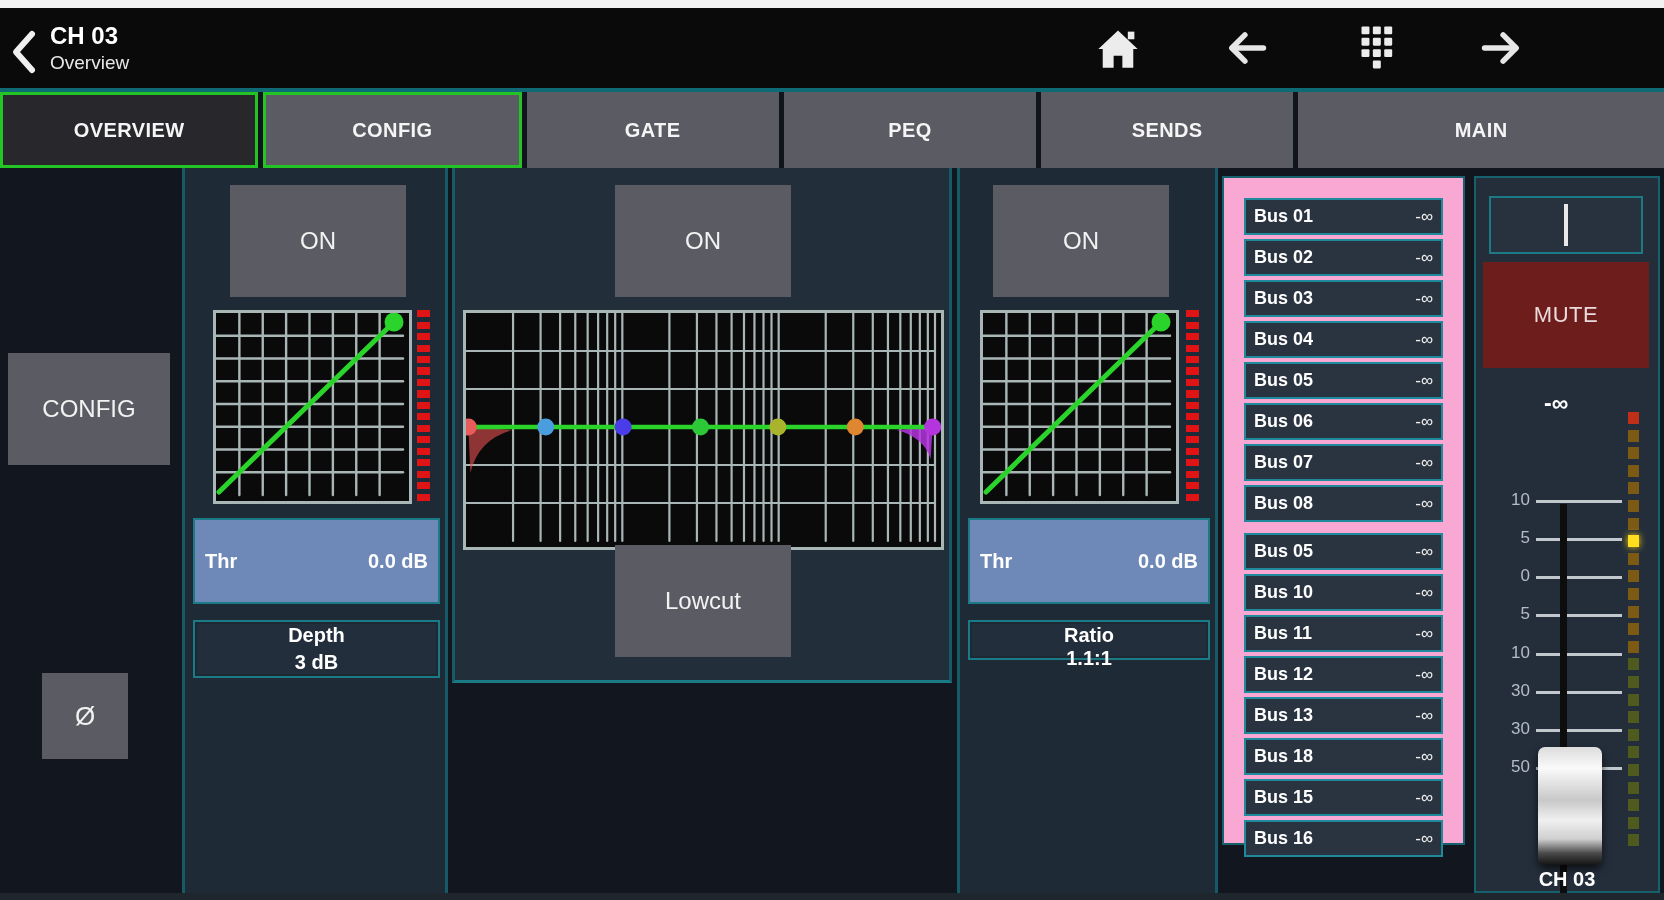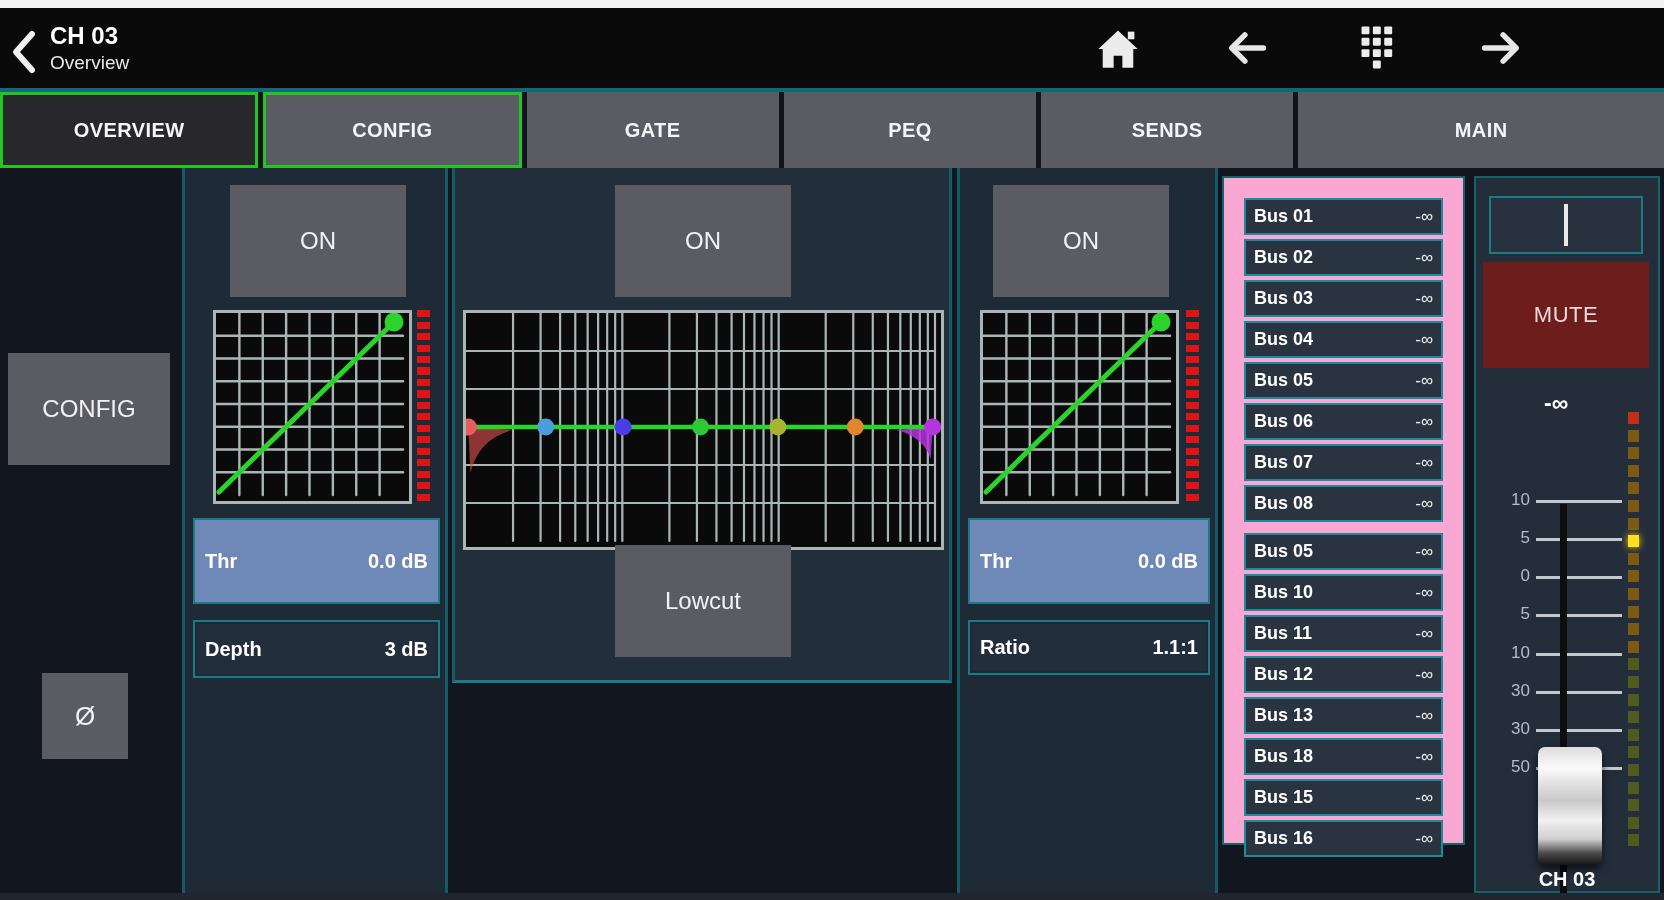--- a/index.html
+++ b/index.html
@@ -36,21 +36,21 @@
              border-left:3px solid #155a66;border-right:3px solid #155a66;border-bottom:3px solid #1a7a86;}
   #dyn-panel{left:957px;top:168px;width:261px;height:725px;border-left:3px solid #155a66;border-right:3px solid #155a66;}
 
   .graph{background:#0a0a0a;border:3px solid #a9b6b6;overflow:hidden;cursor:pointer;}
   .gr-meter{background:repeating-linear-gradient(180deg,#e01414 0 7px,rgba(0,0,0,0) 7px 11.5px);}
 
   .param-outer{border:2px solid #1a7a86;background:#1d2835;cursor:pointer;}
   .param-blue{width:100%;height:100%;background:#6e89b7;display:flex;align-items:center;
               justify-content:space-between;padding:0 10px;font-size:20px;font-weight:bold;color:#fff;}
   .param-dark{width:100%;height:100%;background:#232e3c;display:flex;align-items:center;
-              justify-content:space-between;padding:0 8px;font-size:20px;font-weight:bold;color:#fff;}
+              justify-content:space-between;padding:0 8px;font-size:20px;font-weight:bold;color:#fff;flex-direction:column;}
 
   
   #sends-panel{left:1222px;top:176px;width:243px;height:669px;border:2px solid #15626e;background:#f9a8d4;padding:20px;}
   .bus-row{height:37px;margin-bottom:4px;border:2px solid #1e8a9c;background:#2a3340;display:flex;
            align-items:center;justify-content:space-between;padding:0 8px;cursor:pointer;}
   .bus-name{font-size:18px;font-weight:bold;color:#fff;}
   .bus-val{font-size:17px;color:#f0f0f0;}
   .bus-gap{height:7px;}
 
   
@@ -245,21 +245,21 @@
           <circle cx="178" cy="9" r="9.5" fill="#2ad42a"></circle>
         </svg>
       </div>
     <div class="abs gr-meter" style="left:226px;top:142px;width:13px;height:194px;"></div>
     <div class="abs param-outer" style="left:8px;top:350px;width:242px;height:86px;">
       <div class="param-blue">
         <span>Thr</span>
         <span>0.0 dB</span>
       </div>
     </div>
-    <div class="abs param-outer" style="left:8px;top:452px;width:242px;height:55px;padding:2px;">
+    <div class="abs param-outer" style="left:8px;top:452px;width:242px;height:40px;padding:2px;">
       <div class="param-dark">
         <span>Ratio</span>
         <span>1.1:1</span>
       </div>
     </div>
   </div>
 
   <div id="sends-panel" class="abs">
       <div class="bus-row">
         <span class="bus-name">Bus 01</span>

